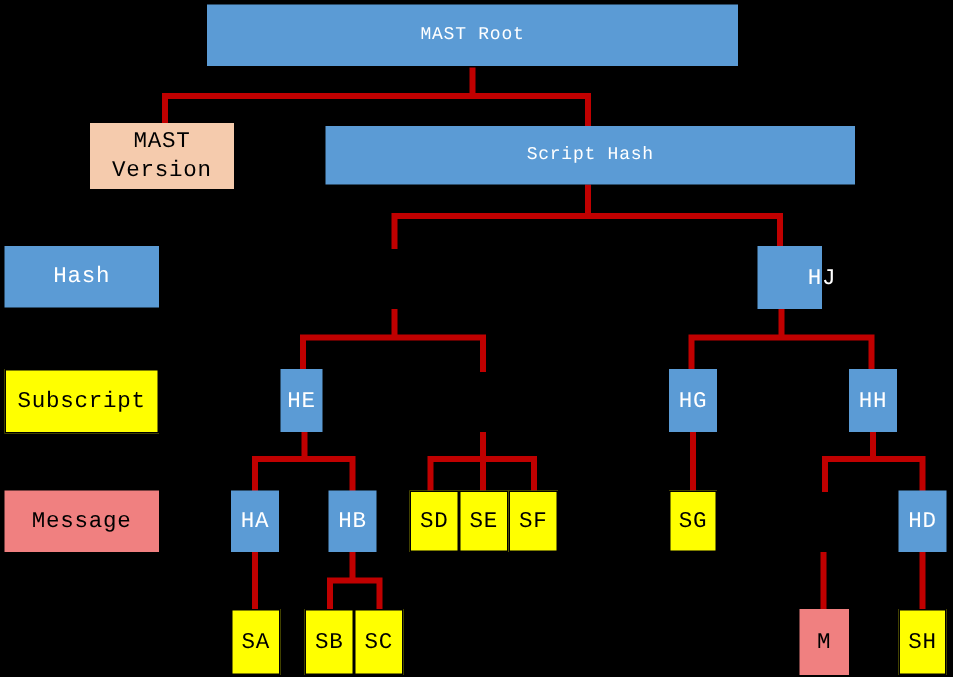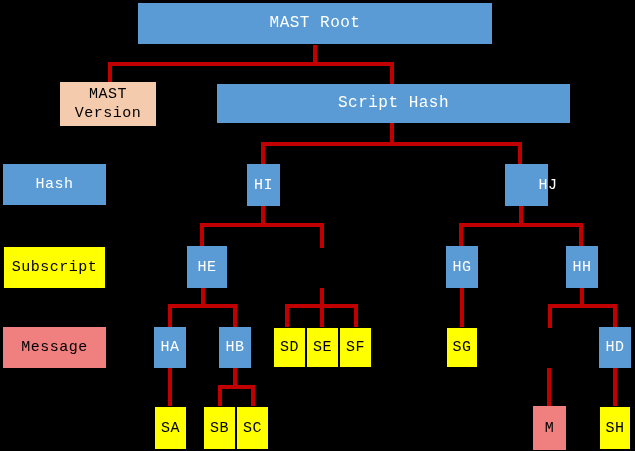--- a/index.html
+++ b/index.html
@@ -30,21 +30,21 @@
     display: flex;
     align-items: center;
     justify-content: center;
     text-align: center;
     box-sizing: border-box;
     font-size: 15px;
     letter-spacing: 0.5px;
     white-space: pre-line;
     line-height: 19px;
   }
-  .big { font-size: 16px; }
+  .big { font-size: 12px; }
   .blue   { background: #5b9bd5; color: #ffffff; }
   .yellow { background: #ffff00; color: #000000; border: 1px solid #000; }
   .salmon { background: #f08080; color: #000000; }
   .peach  { background: #f5cbad; color: #000000; }
 </style>
 </head>
 <body>
 
 <div id="canvas">
 
@@ -85,24 +85,23 @@
 
   <div class="box blue big" style="left:138px; top:3px; width:354px; height:41px;">MAST Root</div>
 
   <div class="box peach" style="left:60px; top:82px; width:96px; height:44px;">MAST Version</div>
   <div class="box blue big" style="left:217px; top:84px; width:353px; height:39px;">Script Hash</div>
 
   <div class="box blue" style="left:3px; top:164px; width:103px; height:41px;">Hash</div>
   <div class="box yellow" style="left:3px; top:246px; width:103px; height:43px;">Subscript</div>
   <div class="box salmon" style="left:3px; top:327px; width:103px; height:41px;">Message</div>
 
-  <div class="box blue" style="left:247px; top:164px; width:33px; height:42px;">HI</div>
   <div class="box blue" style="left:505px; top:164px; width:33px; height:42px;padding-left:43px;">HJ</div>
 
-  <div class="box blue" style="left:187px; top:246px; width:40px; height:42px;">HE</div>
+  <div class="box blue" style="left:187px; top:246px; width:28px; height:42px;">HE</div>
   <div class="box blue" style="left:446px; top:246px; width:32px; height:42px;">HG</div>
   <div class="box blue" style="left:566px; top:246px; width:32px; height:42px;">HH</div>
 
   <div class="box blue" style="left:154px; top:327px; width:32px; height:41px;">HA</div>
   <div class="box blue" style="left:219px; top:327px; width:32px; height:41px;">HB</div>
   <div class="box yellow" style="left:273px; top:327px; width:33px; height:41px;">SD</div>
   <div class="box yellow" style="left:306px; top:327px; width:33px; height:41px;">SE</div>
   <div class="box yellow" style="left:339px; top:327px; width:33px; height:41px;">SF</div>
   <div class="box yellow" style="left:446px; top:327px; width:32px; height:41px;">SG</div>
   <div class="box blue" style="left:599px; top:327px; width:32px; height:41px;">HD</div>

